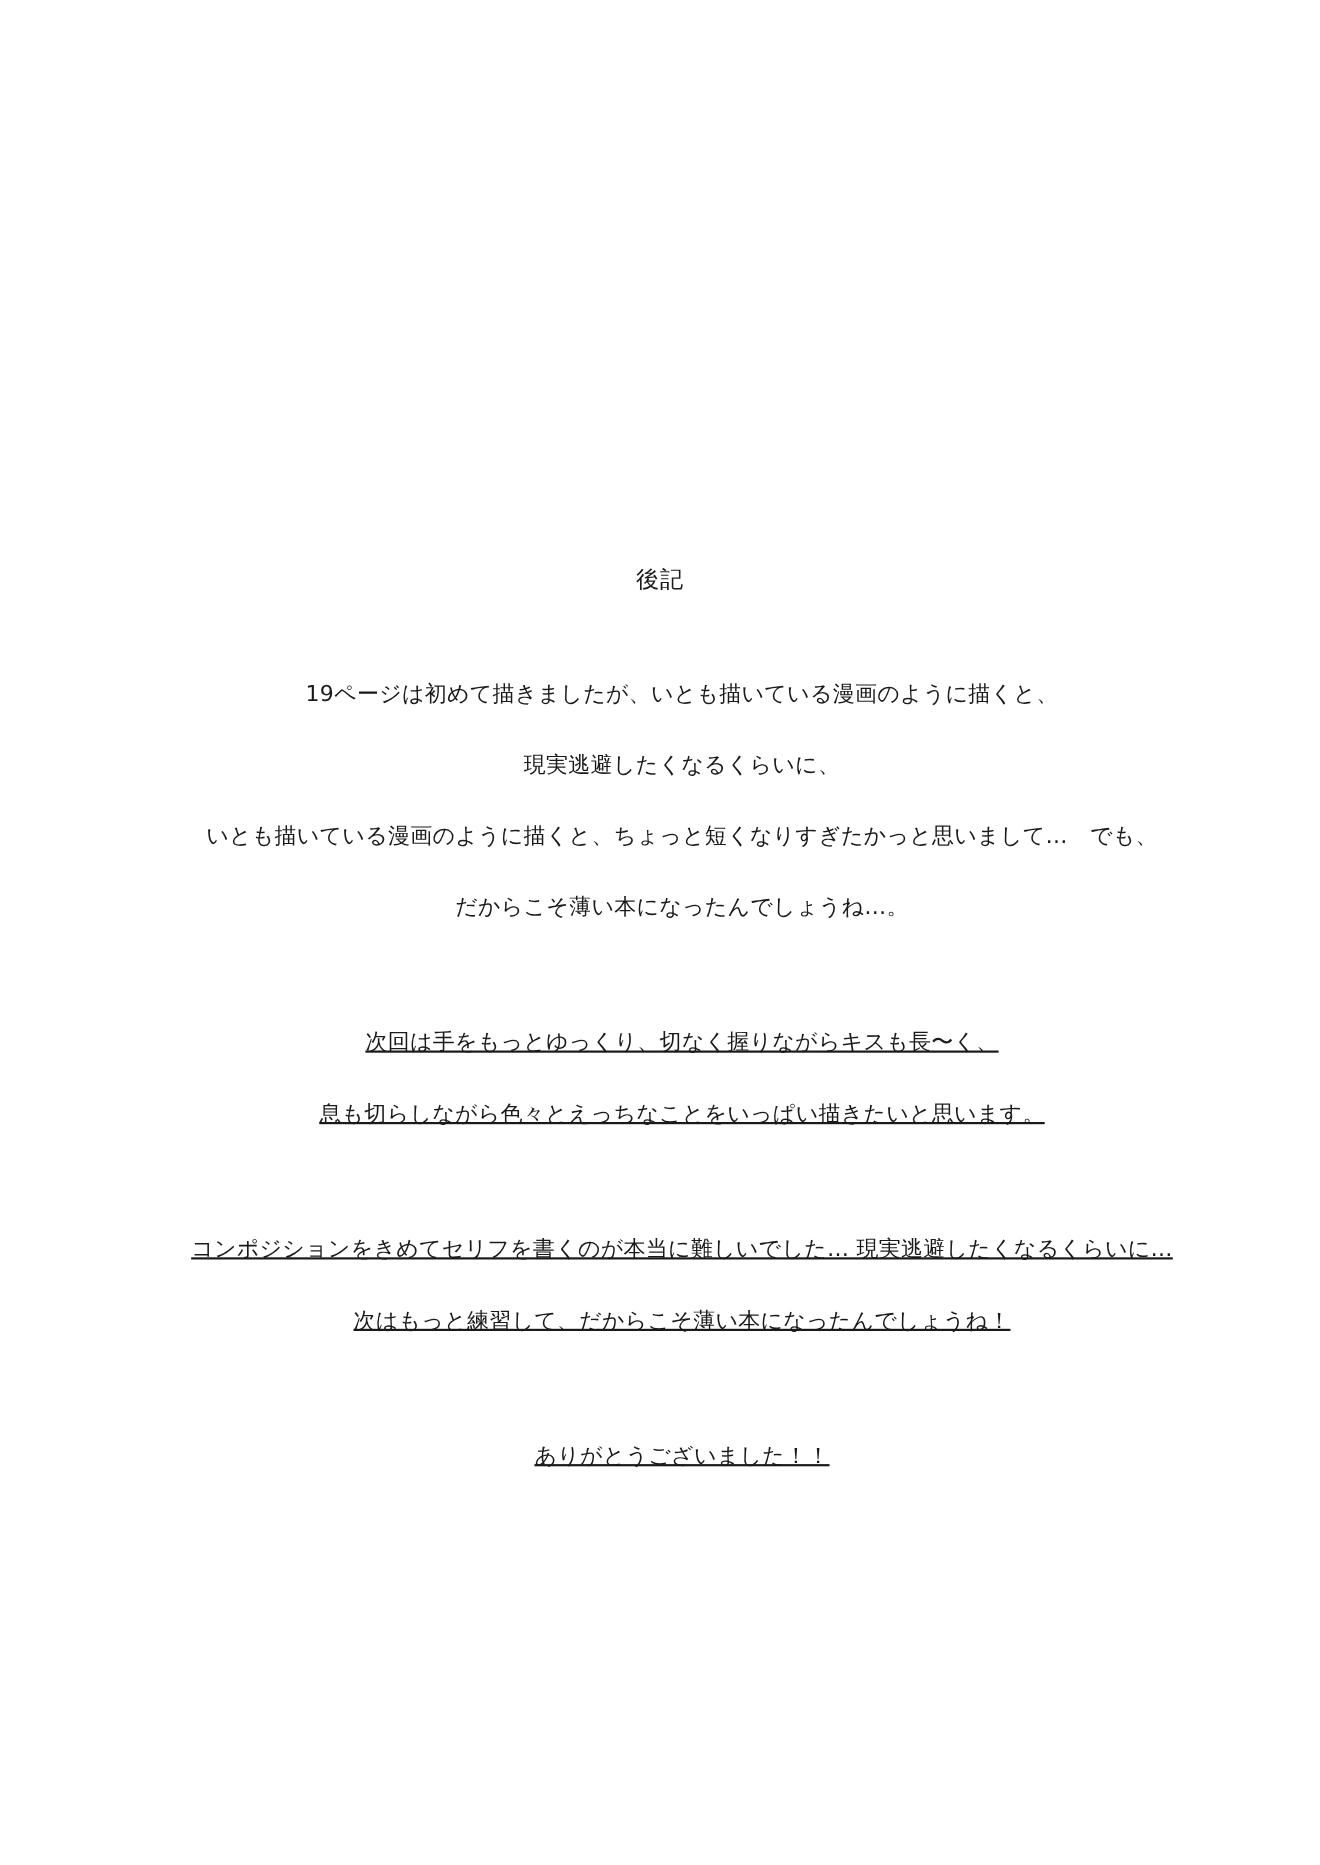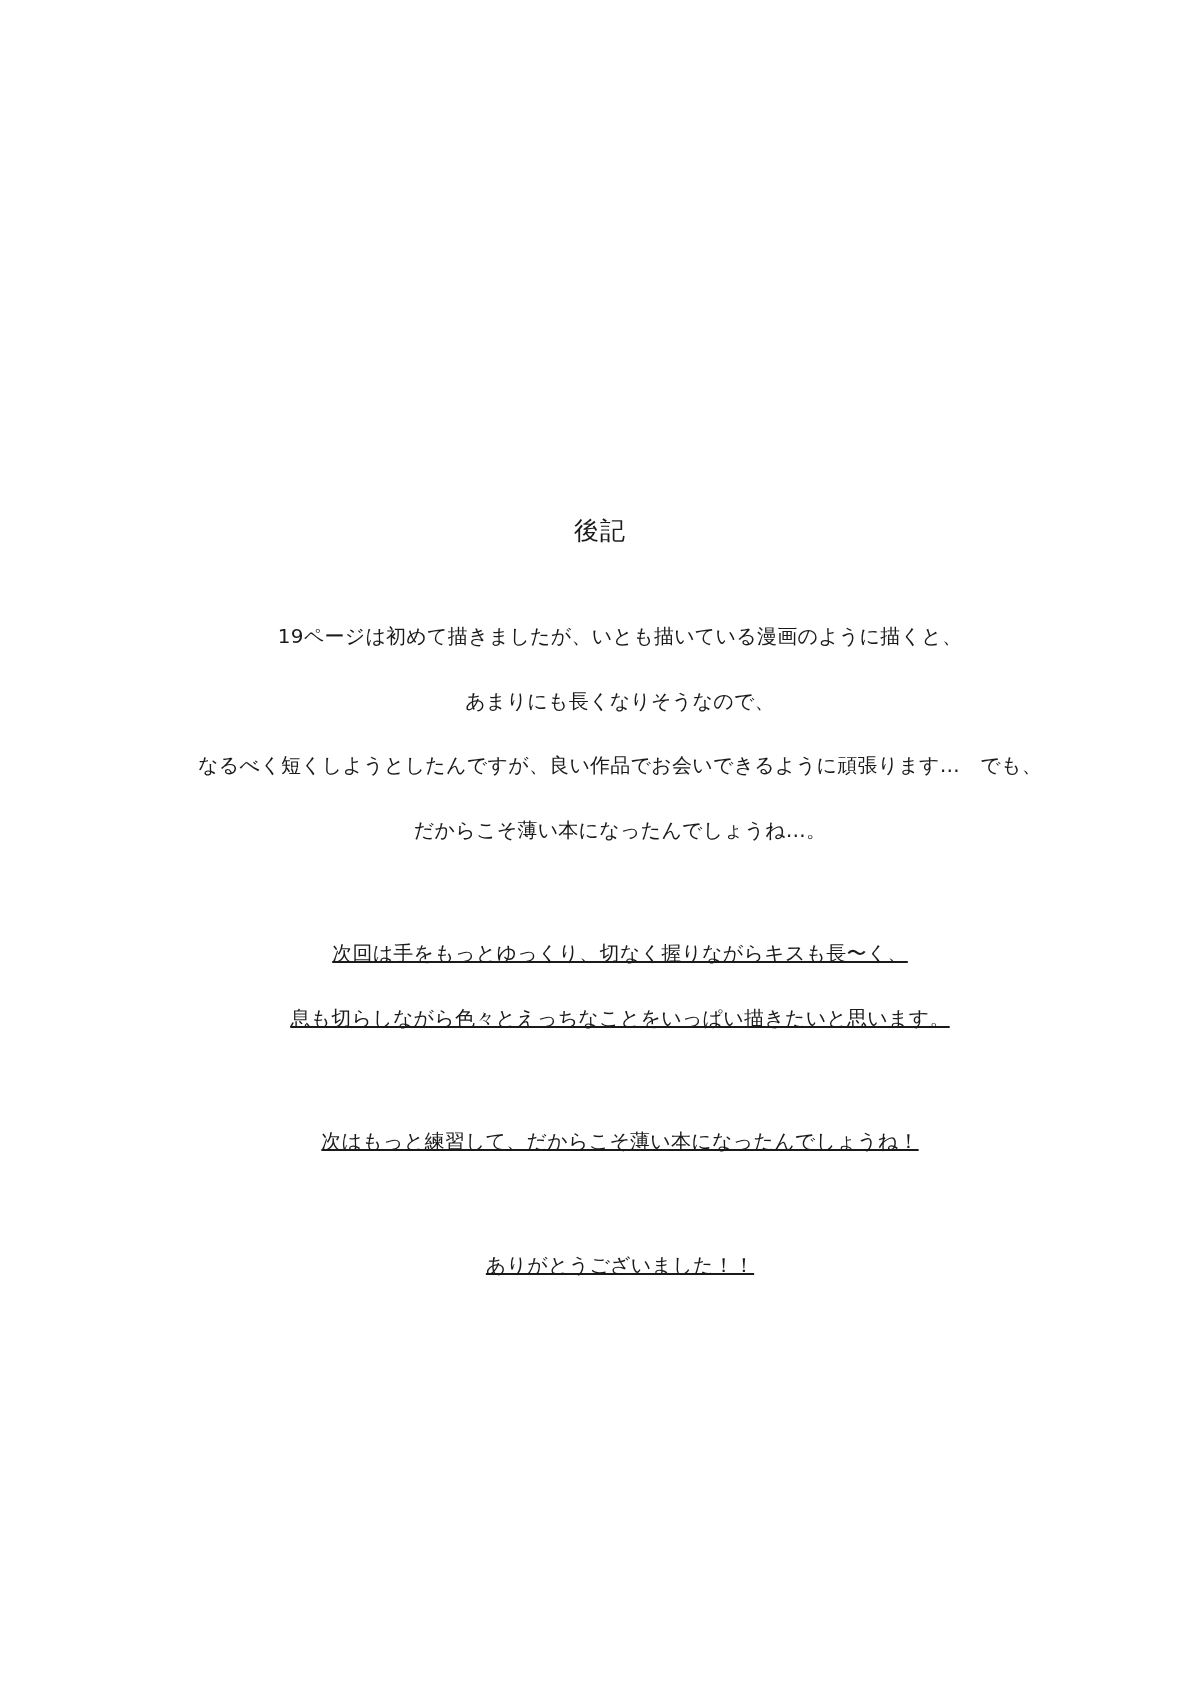--- a/index.html
+++ b/index.html
@@ -22,21 +22,21 @@
     background: #ffffff;
   }
   .afterword {
     position: absolute;
     top: 512px;
     left: 0;
     width: 1200px;
     text-align: center;
   }
   .afterword-title {
-    font-size: 25px;
+    font-size: 21px;
     line-height: 1.5;
     letter-spacing: 0.04em;
     color: #1a1a1a;
     margin: 0 0 38px 0;
     font-weight: 400;
   }
   .para {
     font-size: 20px;
     line-height: 1.62;
     letter-spacing: 0.012em;
@@ -60,31 +60,32 @@
 <body>
 
 <div class="page">
 
   <div class="afterword">
 
     <h1 class="afterword-title">後記</h1>
 
     <p class="para">
       <span class="line">19ページは初めて描きましたが、いとも描いている漫画のように描くと、</span>
-      <span class="line">あまりにも長くなりそうなので、</span>
-      <span class="line">なるべく短くしようとしたんですが、良い作品でお会いできるように頑張ります…　でも、</span>
+      <span class="line">現実逃避したくなるくらいに、</span>
+      <span class="line">いとも描いている漫画のように描くと、ちょっと短くなりすぎたかっと思いまして…　でも、</span>
       <span class="line">だからこそ薄い本になったんでしょうね…。</span>
     </p>
 
     <p class="para">
       <span class="line">次回は手をもっとゆっくり、切なく握りながらキスも長〜く、</span>
       <span class="line">息も切らしながら色々とえっちなことをいっぱい描きたいと思います。</span>
     </p>
 
     <p class="para">
+      <span class="line">コンポジションをきめてセリフを書くのが本当に難しいでした… 現実逃避したくなるくらいに…</span>
       <span class="line">次はもっと練習して、だからこそ薄い本になったんでしょうね！</span>
     </p>
 
     <p class="para para-closing">
       <span class="line">ありがとうございました！！</span>
     </p>
 
   </div>
 </div>
 

